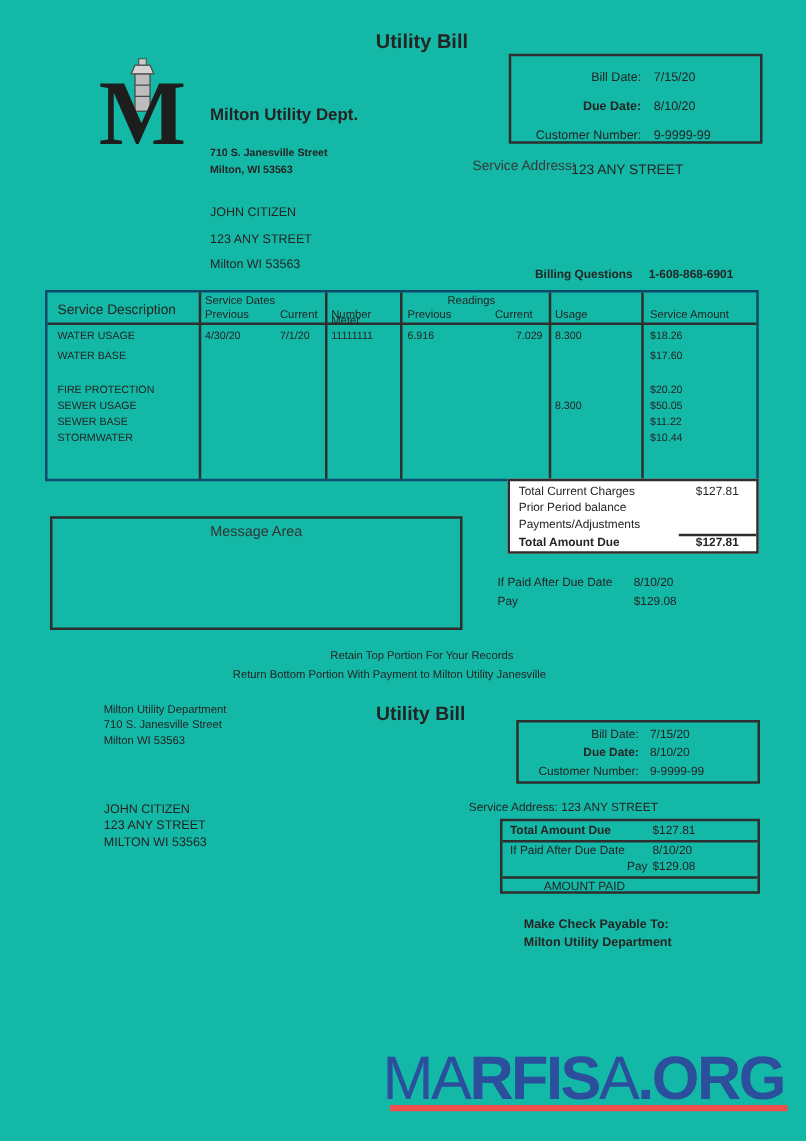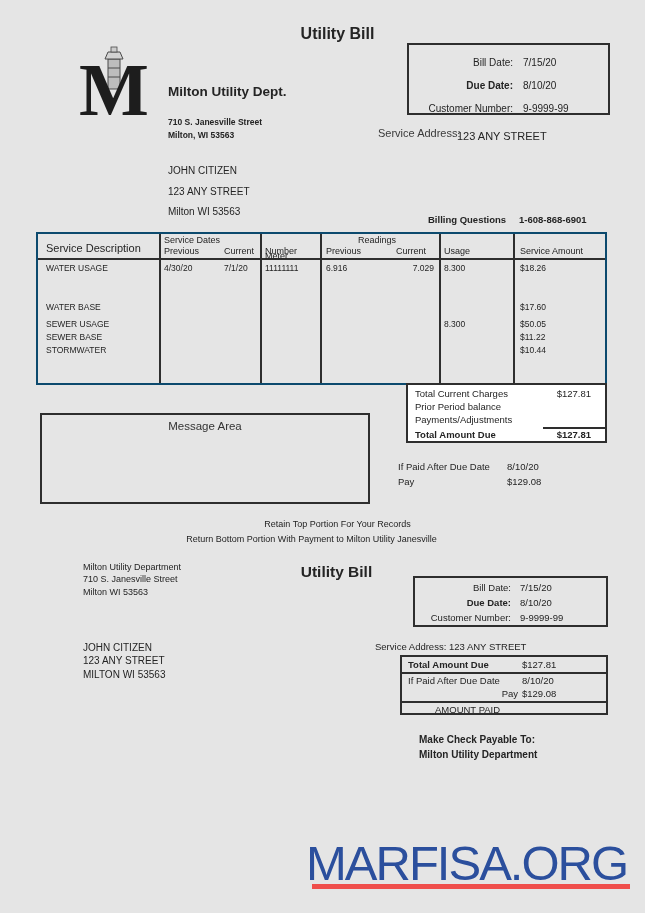--- a/index.html
+++ b/index.html
@@ -1,19 +1,19 @@
 <!DOCTYPE html>
 <html><head>
 <meta charset="utf-8">
 <style>
   * { margin:0; padding:0; box-sizing:border-box; }
   html,body { background:#ffffff; }
   .page {
     position:relative; width:645px; height:913px; margin:0 auto;
-    background:#e5e5e5; font-family:"Liberation Sans", sans-serif;
+    background:#14b8a6; font-family:"Liberation Sans", sans-serif;
     color:#242424; overflow:hidden;
   }
   .abs { position:absolute; }
   .b { font-weight:bold; }
   .ctr { left:0; width:100%; text-align:center; }
 
   
   .title-top { top:25px; padding-left:30px; font-size:16px; font-weight:bold; }
   .logo { left:74px; top:46px; width:80px; height:76px; }
   .org-name { left:168px; top:84px; font-size:13.5px; font-weight:bold; }
@@ -46,21 +46,21 @@
   .th-amt { left:482px; top:12px; }
   .trow { position:absolute; left:0; right:0; height:12px; }
   .trow span { position:absolute; white-space:nowrap; }
   .c-desc { left:8px; }
   .c-dprev { left:126px; } .c-dcurr { left:186px; }
   .c-meter { left:227px; }
   .c-rprev { left:288px; }
   .c-rcurr { left:288px; width:108px; text-align:right; }
   .c-usage { left:406px; }
   .c-amt  { left:482px; }
-  .r0 { top:29px; } .r1 { top:68px; } .r2 { top:72px; } .r3 { top:85px; } .r4 { top:98px; } .r5 { top:111px; }
+  .r0 { top:29px; } .r1 { top:45px; } .r2 { top:72px; } .r3 { top:85px; } .r4 { top:98px; } .r5 { top:111px; }
 
   
   .totals-box { left:406px; top:383px; width:201px; height:60px; border:2px solid #2e2e2e; background:#fff; font-size:9.5px; }
   .totals-box .tl { position:absolute; left:7px; white-space:nowrap; }
   .totals-box .tv { position:absolute; right:14px; }
   .t0 { top:3px; } .t1 { top:16px; } .t2 { top:29px; }
   .sumline { position:absolute; left:135px; right:0; top:42px; height:1.5px; background:#2e2e2e; }
   .ttot { top:44px; font-weight:bold; }
 
   .late1l { left:398px; top:461px; font-size:9.5px; }
@@ -91,21 +91,21 @@
   .p-r0l { left:6px; top:2px; font-weight:bold; } .p-r0v { left:120px; top:2px; }
   .p-r1l { left:6px; top:18px; } .p-r1v { left:120px; top:18px; }
   .p-r2l { left:6px; top:31px; width:110px; text-align:right; } .p-r2v { left:120px; top:31px; }
   .p-r3l { left:33px; top:47px; }
 
   .makecheck { left:419px; top:732px; font-size:10px; font-weight:bold; line-height:15px; }
 
   
   .wm { left:306px; top:839px; font-size:49px; letter-spacing:-2px; line-height:1; white-space:nowrap; }
   .wm .wl { font-weight:400; }
-  .wm .wb { font-weight:normal;margin-top:16px; }
+  .wm .wb { font-weight:bold;margin-top:16px; }
   .wm-underline { left:312px; top:884px; width:318px; height:4.5px; }
 </style>
 </head>
 <body>
 
 <div class="page">
 
   <div class="abs ctr title-top">Utility Bill</div>
 
   <div class="abs logo">
@@ -179,20 +179,24 @@
       <span class="c-meter">11111111</span>
       <span class="c-rprev">6.916</span>
       <span class="c-rcurr">7.029</span>
       <span class="c-usage">8.300</span>
       <span class="c-amt">$18.26</span>
     </div>
     <div class="trow r1">
       <span class="c-desc">WATER BASE</span>
       <span class="c-amt">$17.60</span>
     </div>
+    <div class="trow r2">
+      <span class="c-desc">FIRE PROTECTION</span>
+      <span class="c-amt">$20.20</span>
+    </div>
     <div class="trow r3">
       <span class="c-desc">SEWER USAGE</span>
       <span class="c-usage">8.300</span>
       <span class="c-amt">$50.05</span>
     </div>
     <div class="trow r4">
       <span class="c-desc">SEWER BASE</span>
       <span class="c-amt">$11.22</span>
     </div>
     <div class="trow r5">

